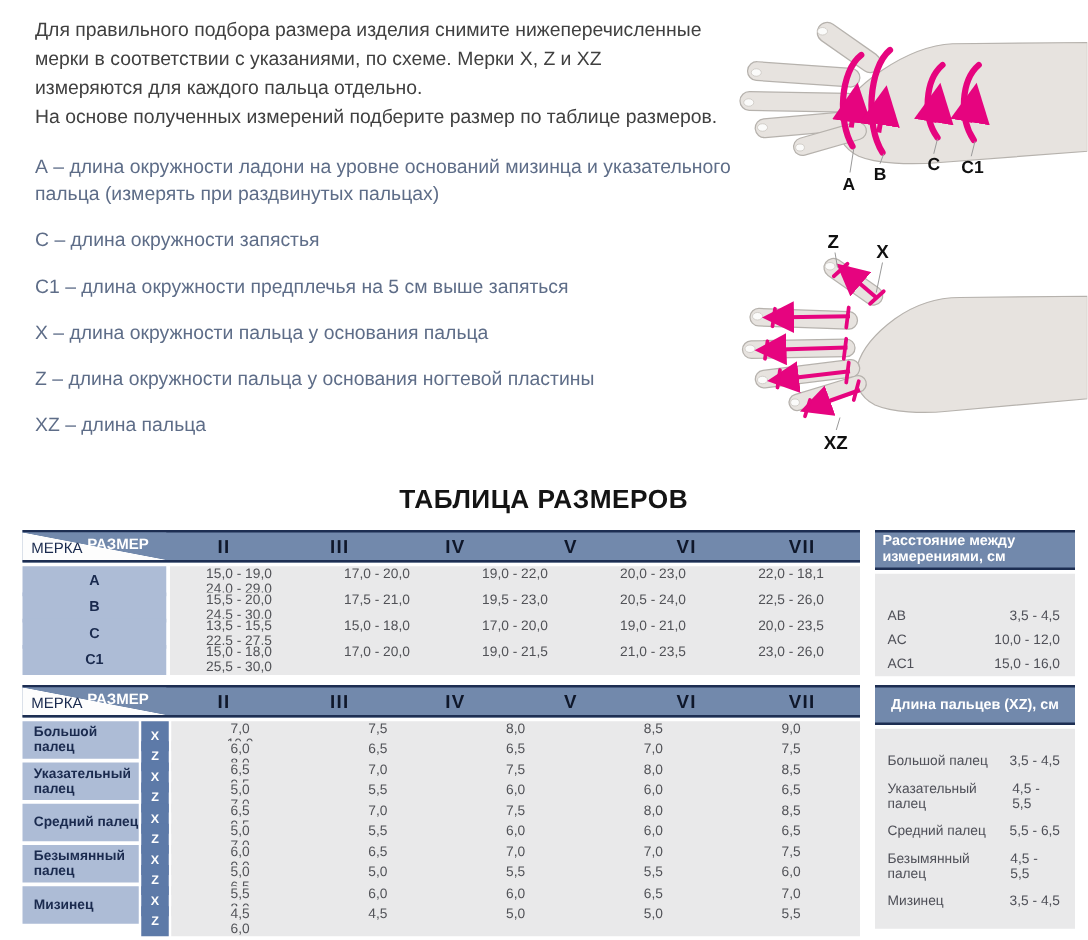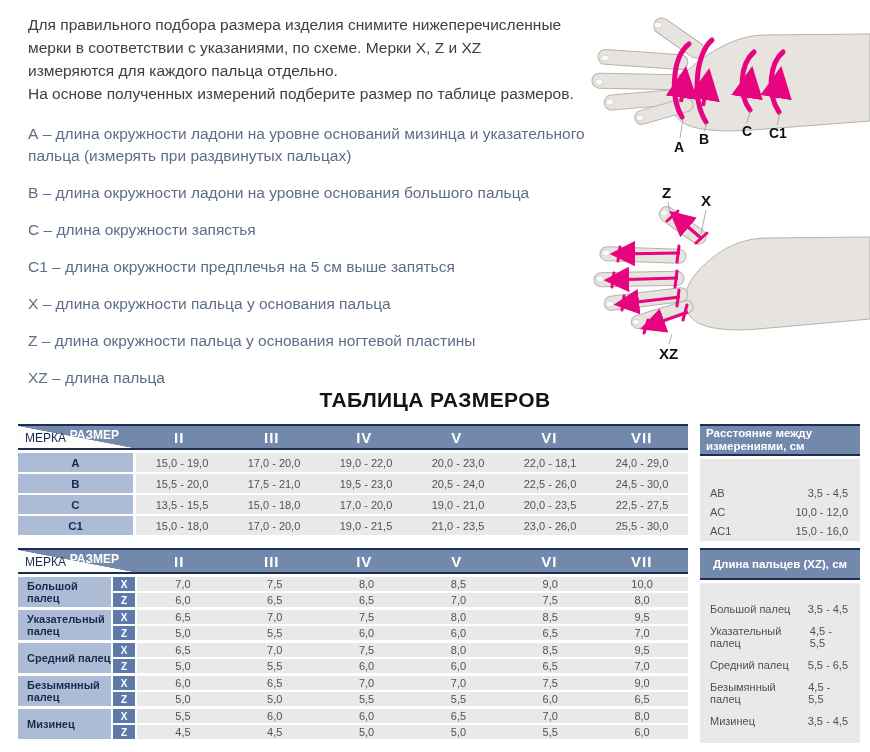--- a/index.html
+++ b/index.html
@@ -25,27 +25,27 @@
 
   
   .tbl{position:absolute;left:18px;width:670px}
   #size-table{top:424px}
   #finger-table{top:548px}
   .t-head{display:grid;grid-template-columns:115px repeat(6,1fr);height:26px;
     background:#7289ac;border-top:2px solid #1d2e52;border-bottom:2px solid #1d2e52}
   .corner{position:relative;background:linear-gradient(to top right,#fdfdfd 49.4%,#7289ac 50.6%)}
   .corner-top{position:absolute;top:2px;right:14px;color:#fff;font-size:12px;font-weight:bold}
   .corner-bottom{position:absolute;bottom:3px;left:7px;color:#1a2a4e;font-size:12px;font-weight:normal}
-  .col-h{display:flex;align-items:center;justify-content:center;color:#ffffff;
+  .col-h{display:flex;align-items:center;justify-content:center;color:#0f172a;
     font-weight:bold;font-size:15px;letter-spacing:1px}
   .t-body{margin-top:3px}
   .s-row{display:grid;grid-template-columns:115px 1fr;column-gap:3px;height:19px;margin-bottom:2px}
   .s-label{background:#adbcd6;color:#1a2a4e;font-size:11.5px;font-weight:bold;
     display:flex;align-items:center;justify-content:center}
-  .strip{display:grid;grid-template-columns:repeat(6,1fr);background:#e9e9ea}
+  .strip{display:grid;grid-template-columns:repeat(5,1fr);background:#e9e9ea}
   .cell{display:flex;align-items:center;justify-content:center;font-size:11px;color:#515257}
   .f-group{display:grid;grid-template-columns:93px 1fr;column-gap:2px;margin-bottom:3px}
   .f-label{background:#adbcd6;color:#1a2a4e;font-size:11px;font-weight:bold;
     display:flex;align-items:center;padding-left:9px;line-height:12px}
   .f-sub-col{display:flex;flex-direction:column;row-gap:2px}
   .f-subrow{display:grid;grid-template-columns:22px 1fr;column-gap:2px;height:14px}
   .badge{background:#5d7aa8;color:#fff;font-size:10px;font-weight:bold;
     display:flex;align-items:center;justify-content:center}
 
   
@@ -69,21 +69,20 @@
 <div class="page">
 
   <div class="intro" id="intro-2">На основе полученных измерений подберите размер по таблице размеров.</div>
   <div class="intro" id="intro-1">Для правильного подбора размера изделия снимите нижеперечисленные
 мерки в соответствии с указаниями, по схеме. Мерки X, Z и XZ
 измеряются для каждого пальца отдельно.</div>
 
   <div class="m-list" id="measure-list">
       <div class="m-item">А – длина окружности ладони на уровне оснований мизинца и указательного
 пальца (измерять при раздвинутых пальцах)</div>
-      <div class="m-item">В – длина окружности ладони на уровне основания большого пальца</div>
       <div class="m-item">С – длина окружности запястья</div>
       <div class="m-item">С1 – длина окружности предплечья на 5 см выше запяться</div>
       <div class="m-item">X – длина окружности пальца у основания пальца</div>
       <div class="m-item">Z – длина окружности пальца у основания ногтевой пластины</div>
       <div class="m-item">XZ – длина пальца</div>
     </div>
 
   <svg class="hand1" viewBox="0 0 288 178">
     <defs>
       <marker id="ah" markerWidth="9" markerHeight="8" refX="6" refY="4" orient="auto">

